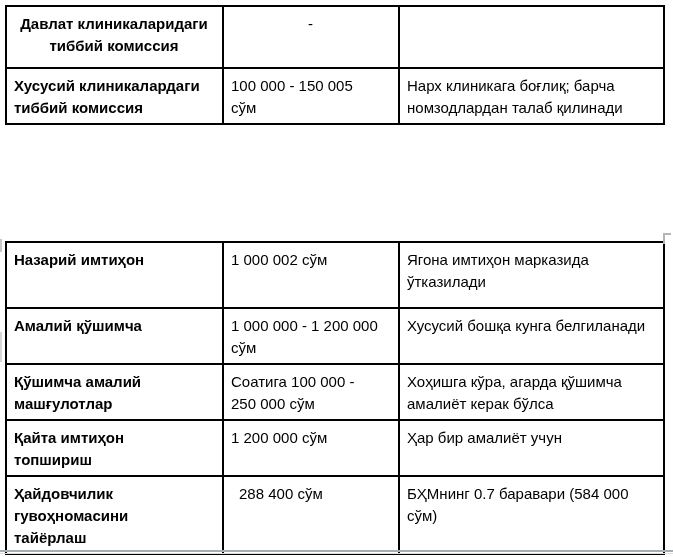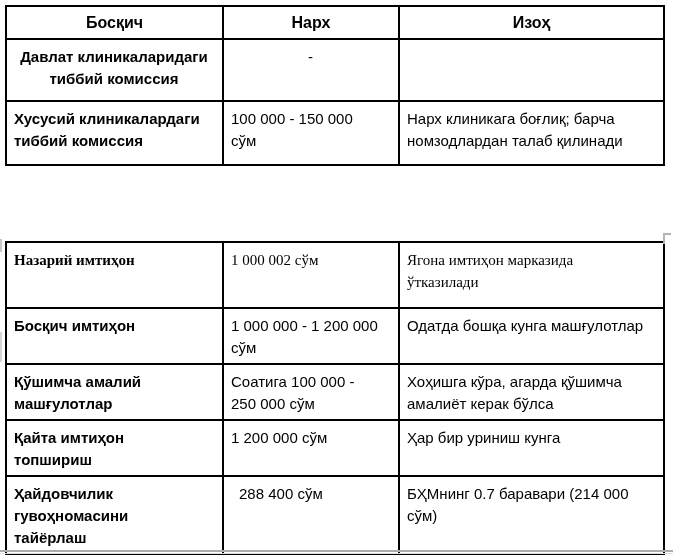--- a/index.html
+++ b/index.html
@@ -70,81 +70,76 @@
 </head>
 <body>
 
 <table class="t1">
   <colgroup>
       <col class="c1">
       <col class="c2">
       <col class="c3">
     </colgroup>
   <tbody>
-      <tr style="height:33px;">
-    <th>Босқич</th>
-    <th>Нарх</th>
-    <th>Изоҳ</th>
-  </tr>
   <tr style="height:62px;">
     <td class="stage center">Давлат клиникаларидаги
 тиббий комиссия</td>
     <td class="center">-</td>
     <td></td>
   </tr>
-  <tr style="height:64px;">
+  <tr style="height:56px;">
     <td class="stage">Хусусий клиникалардаги
 тиббий комиссия</td>
-    <td>100 000 - 150 000
+    <td>100 000 - 150 005
 сўм</td>
     <td>Нарх клиникага боғлиқ; барча
 номзодлардан талаб қилинади</td>
   </tr>
 </tbody>
   </table>
 
 <table class="t2">
   <colgroup>
       <col class="c1">
       <col class="c2">
       <col class="c3">
     </colgroup>
   <tbody>
-      <tr style="height:66px;font-family:Liberation Serif, serif;">
+      <tr style="height:66px;">
     <td class="stage">Назарий имтиҳон</td>
     <td>1 000 002 сўм</td>
     <td>Ягона имтиҳон марказида
 ўтказилади</td>
   </tr>
   <tr style="height:56px;">
-    <td class="stage">Босқич имтиҳон</td>
+    <td class="stage">Амалий қўшимча</td>
     <td>1 000 000 - 1 200 000
 сўм</td>
-    <td>Одатда бошқа кунга машғулотлар</td>
+    <td>Хусусий бошқа кунга белгиланади</td>
   </tr>
   <tr style="height:54px;">
     <td class="stage">Қўшимча амалий
 машғулотлар</td>
     <td>Соатига 100 000 -
 250 000 сўм</td>
     <td>Хоҳишга кўра, агарда қўшимча
 амалиёт керак бўлса</td>
   </tr>
   <tr style="height:43px;">
     <td class="stage">Қайта имтиҳон
 топшириш</td>
     <td>1 200 000 сўм</td>
-    <td>Ҳар бир уриниш кунга</td>
+    <td>Ҳар бир амалиёт учун</td>
   </tr>
   <tr style="height:75px;padding-left:40px;">
     <td class="stage">Ҳайдовчилик
 гувоҳномасини
 тайёрлаш</td>
     <td class="indent">288 400 сўм</td>
-    <td>БҲМнинг 0.7 баравари (214 000
+    <td>БҲМнинг 0.7 баравари (584 000
 сўм)</td>
   </tr>
 </tbody>
   </table>
 
 <div class="handle-right"></div>
 <div class="tick-left-a"></div>
 <div class="tick-left-b"></div>
 <div class="bottom-rule-dark"></div>
 <div class="bottom-rule-light"></div>

